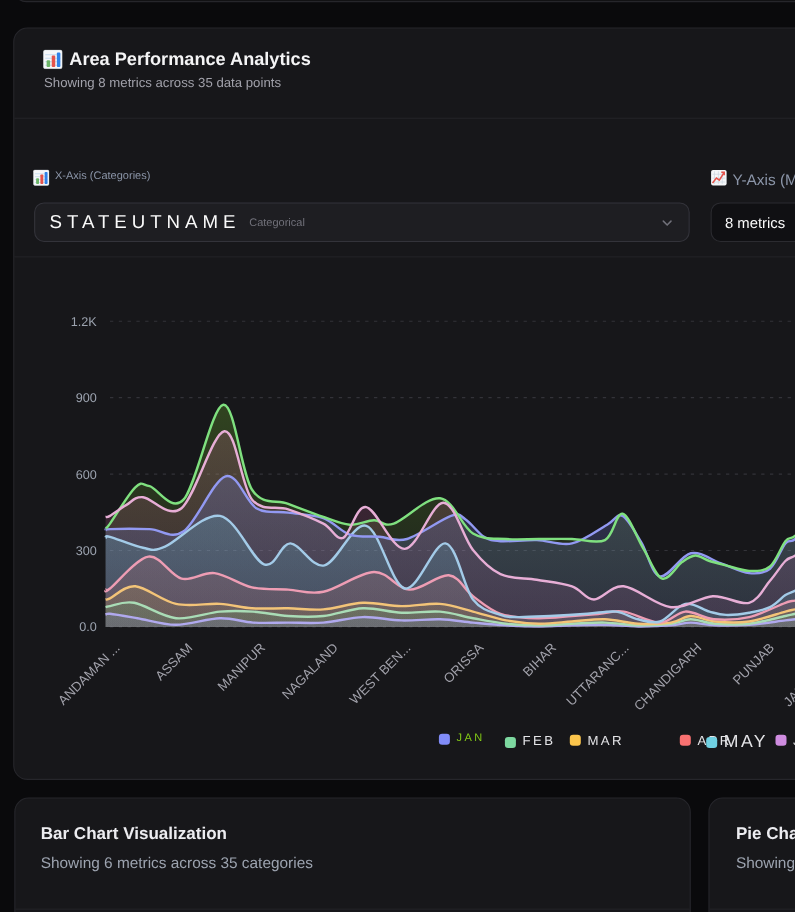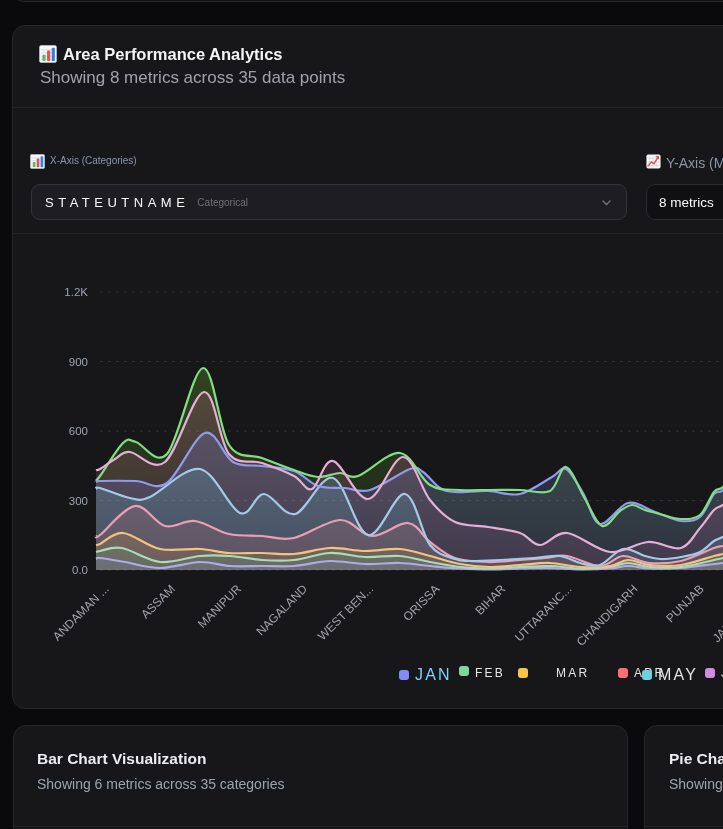--- a/index.html
+++ b/index.html
@@ -17,38 +17,38 @@
         <line x1="2" y1="4.5" x2="15" y2="4.5"></line>
         <line x1="2" y1="7.5" x2="15" y2="7.5"></line>
         <line x1="2" y1="10.5" x2="15" y2="10.5"></line>
         <line x1="2" y1="13.5" x2="15" y2="13.5"></line>
       </g>
       <rect x="3.2" y="9.2" width="3" height="5.8" rx="0.8" fill="#6cb568"></rect>
       <rect x="7.6" y="5.2" width="3" height="9.8" rx="0.8" fill="#e5534b"></rect>
       <rect x="12.0" y="2.6" width="3" height="12.4" rx="0.8" fill="#2f81e8"></rect>
     </svg>
   <div style="position:absolute;white-space:nowrap;left:63px;top:45px;font-size:16.5px;font-weight:bold;color:#f4f4f5;">Area Performance Analytics</div>
-  <div style="position:absolute;white-space:nowrap;left:40px;top:68px;font-size:17px;color:#a1a1aa;">Showing 8 metrics across 35 data points</div>
+  <div style="position:absolute;white-space:nowrap;left:40px;top:68px;font-size:12px;color:#a1a1aa;">Showing 8 metrics across 35 data points</div>
   <div style="position:absolute;left:13px;top:107px;width:710px;height:1px;background:#232327;"></div>
 
   <svg style="position:absolute;left:30px;top:154px" width="15" height="15" viewBox="0 0 17 17">
       <rect x="0.5" y="0.5" width="16" height="16" rx="1.5" fill="#f5f7f9" stroke="#d8dde2" stroke-width="0.5"></rect>
       <g stroke="#b9d4ec" stroke-width="0.7">
         <line x1="2" y1="4.5" x2="15" y2="4.5"></line>
         <line x1="2" y1="7.5" x2="15" y2="7.5"></line>
         <line x1="2" y1="10.5" x2="15" y2="10.5"></line>
         <line x1="2" y1="13.5" x2="15" y2="13.5"></line>
       </g>
       <rect x="3.2" y="9.2" width="3" height="5.8" rx="0.8" fill="#6cb568"></rect>
       <rect x="7.6" y="5.2" width="3" height="9.8" rx="0.8" fill="#e5534b"></rect>
       <rect x="12.0" y="2.6" width="3" height="12.4" rx="0.8" fill="#2f81e8"></rect>
     </svg>
   <div style="position:absolute;white-space:nowrap;left:50px;top:155px;font-size:10px;color:#8b95a8;">X-Axis (Categories)</div>
   <div style="position:absolute;left:31px;top:184px;width:596px;height:36px;background:#1e1e22;border:1px solid #33333a;border-radius:9px;display:flex;align-items:center;padding:0 13px;">
-     <span style="font-size:13px;letter-spacing:4.5px;color:#fafafa;">STATEUTNAME</span>
+     <span style="font-size:17px;letter-spacing:4.5px;color:#fafafa;">STATEUTNAME</span>
      <span style="margin-left:8px;font-size:10px;color:#71717a;">Categorical</span>
      <svg style="margin-left:auto" width="13" height="13" viewBox="0 0 13 13">
         <path d="M3,5 L6.5,8.5 L10,5" fill="none" stroke="#71717a" stroke-width="1.4" stroke-linecap="round"></path>
       </svg>
   </div>
   <svg style="position:absolute;left:646px;top:154px" width="15" height="15" viewBox="0 0 17 17">
       <rect x="0.5" y="0.5" width="16" height="16" rx="2" fill="#f4f6f8"></rect>
       <g stroke="#c9d4de" stroke-width="0.7">
         <line x1="4" y1="2" x2="4" y2="15"></line>
         <line x1="8" y1="2" x2="8" y2="15"></line>
@@ -158,27 +158,27 @@
         <g transform="translate(698.9,584) rotate(-45)">
           <text x="0" y="8" text-anchor="end" font-size="12" fill="#a1a1aa">PUNJAB</text>
         </g>
         <g transform="translate(765.0,584) rotate(-45)">
           <text x="0" y="8" text-anchor="end" font-size="12" fill="#a1a1aa">JAMMU &amp; K...</text>
         </g>
       </svg>
     </div>
   <div style="position:absolute;left:399px;top:666px;display:flex;align-items:center;">
       <span style="width:10px;height:10px;border-radius:3px;background:#818cf8;display:inline-block;"></span>
-      <span style="margin-left:6px;font-size:16px;letter-spacing:2.2px;color:#7dd3fc;">JAN</span>
-    </div>
-    <div style="position:absolute;left:459px;top:666px;display:flex;align-items:flex-start;">
+      <span style="margin-left:6px;font-size:10px;letter-spacing:2.2px;color:#84cc16;">JAN</span>
+    </div>
+    <div style="position:absolute;left:459px;top:666px;display:flex;align-items:flex-end;">
       <span style="width:10px;height:10px;border-radius:3px;background:#7dd8a0;display:inline-block;"></span>
       <span style="margin-left:6px;font-size:12px;letter-spacing:2.2px;color:#e4e4e7;">FEB</span>
     </div>
-    <div style="position:absolute;left:518px;top:666px;display:flex;align-items:center;gap:22px;">
+    <div style="position:absolute;left:518px;top:666px;display:flex;align-items:center;">
       <span style="width:10px;height:10px;border-radius:3px;background:#fbc54c;display:inline-block;"></span>
       <span style="margin-left:6px;font-size:12px;letter-spacing:2.2px;color:#e4e4e7;">MAR</span>
     </div>
     <div style="position:absolute;left:582px;top:666px;display:flex;align-items:center;padding-left:36px;">
       <span style="width:10px;height:10px;border-radius:3px;background:#f87171;display:inline-block;"></span>
       <span style="margin-left:6px;font-size:12px;letter-spacing:2.2px;color:#e4e4e7;">APR</span>
     </div>
     <div style="position:absolute;left:642px;top:666px;display:flex;align-items:center;">
       <span style="width:10px;height:10px;border-radius:3px;background:#6fd0e2;display:inline-block;"></span>
       <span style="margin-left:6px;font-size:16px;letter-spacing:2.2px;color:#e4e4e7;">MAY</span>

